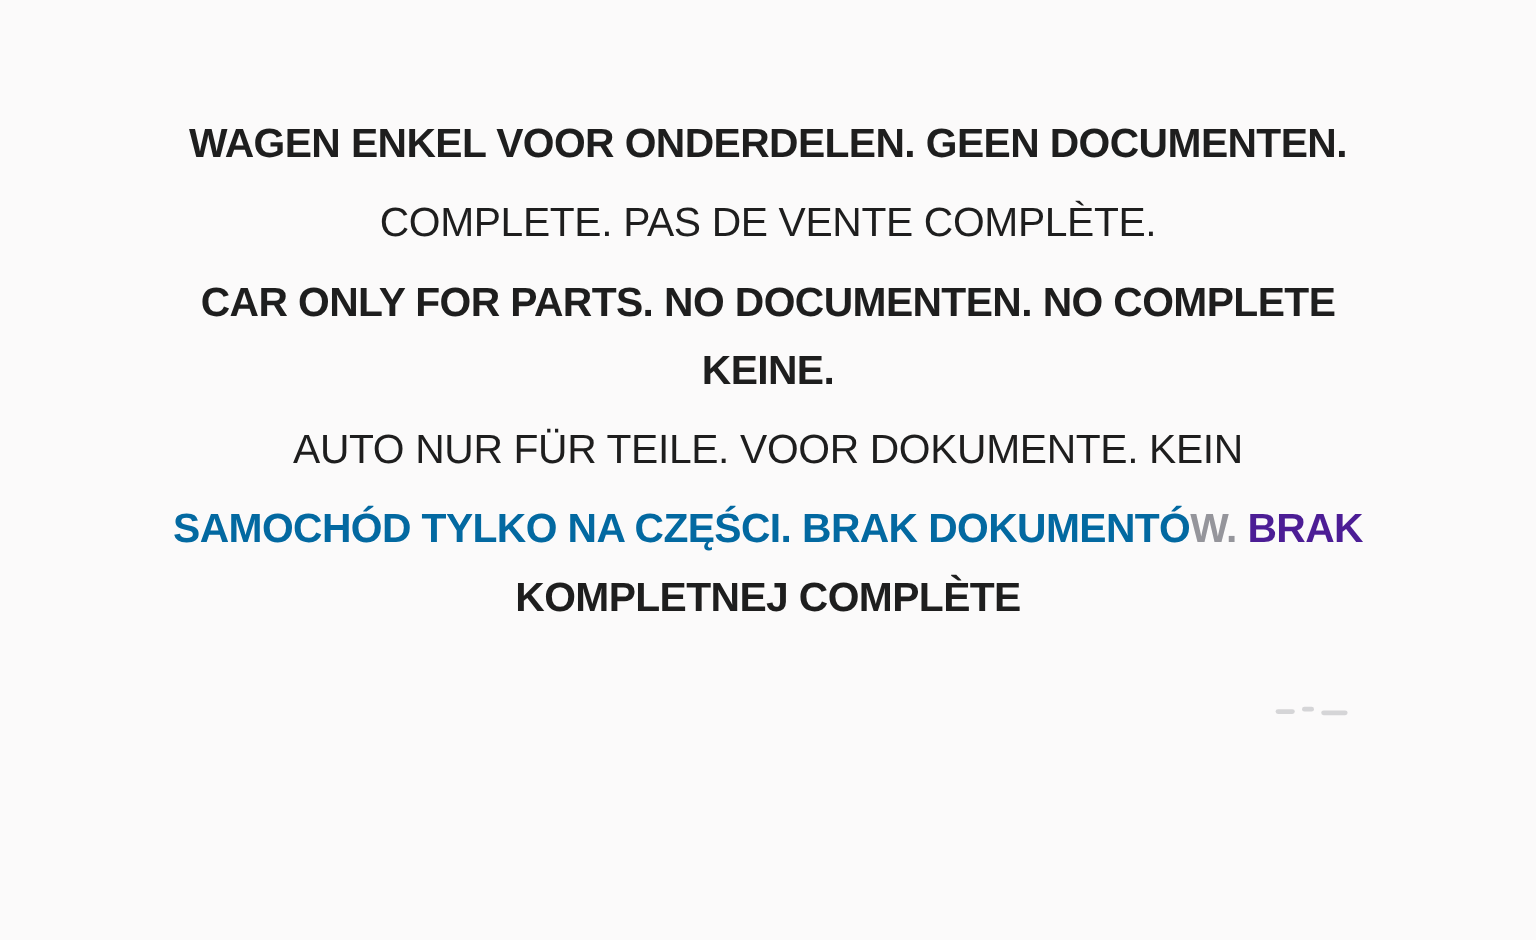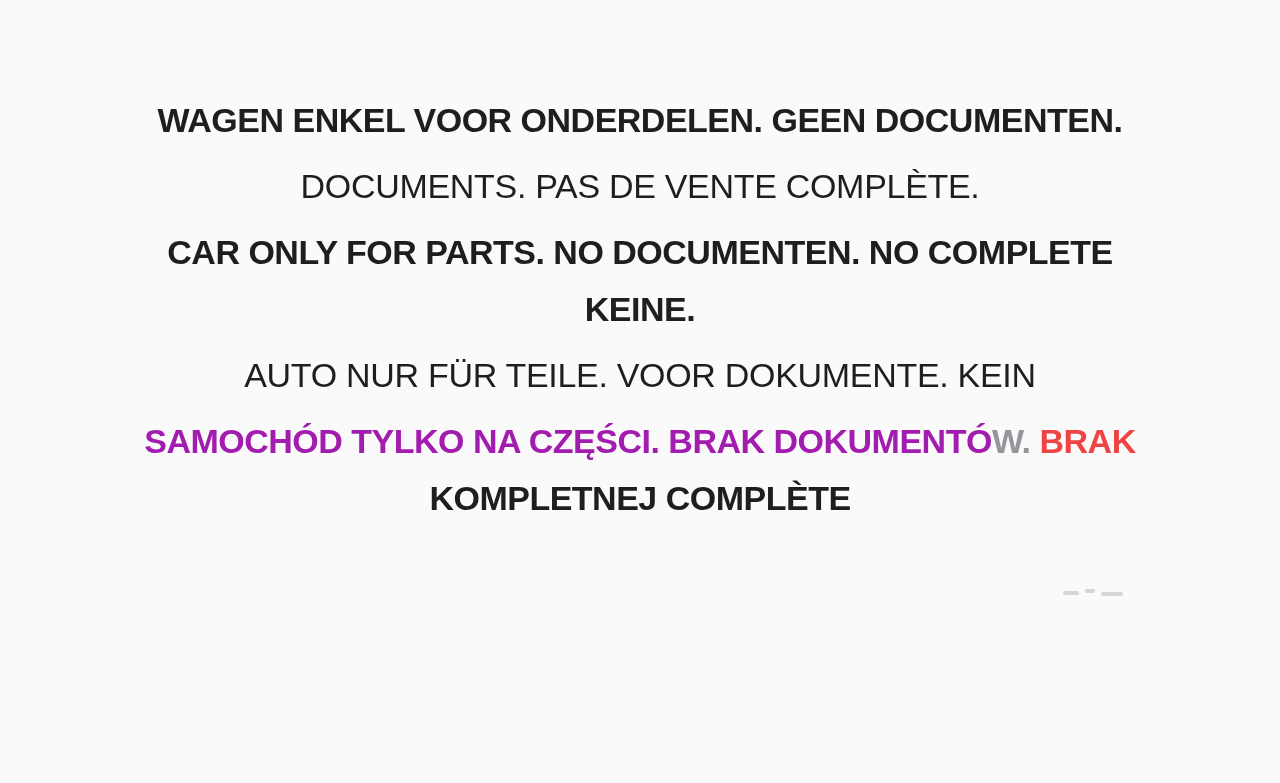--- a/index.html
+++ b/index.html
@@ -60,33 +60,33 @@
 <body>
 
 <div class="page">
   <main class="notice">
 
     <p class="para bold" lang="nl">
       <span class="line">WAGEN ENKEL VOOR ONDERDELEN. GEEN DOCUMENTEN.</span>
     </p>
 
     <p class="para" lang="fr">
-      <span class="line">DOCUMENTS. PAS DE VENTE COMPLÈTE.</span>
+      <span class="line">COMPLETE. PAS DE VENTE COMPLÈTE.</span>
     </p>
 
     <p class="para bold" lang="en">
       <span class="line">CAR ONLY FOR PARTS. NO DOCUMENTEN. NO COMPLETE</span>
       <span class="line">KEINE.</span>
     </p>
 
     <p class="para" lang="de">
       <span class="line">AUTO NUR FÜR TEILE. VOOR DOKUMENTE. KEIN</span>
     </p>
 
     <p class="para bold" lang="pl">
-      <span class="line"><span style="color: #a21caf;">SAMOCHÓD TYLKO NA CZĘŚCI. BRAK DOKUMENTÓ</span><span style="color: rgb(149, 149, 155);">W.</span><span style="color: #ef4444;"> BRAK</span></span>
+      <span class="line"><span style="color: #0369a1;">SAMOCHÓD TYLKO NA CZĘŚCI. BRAK DOKUMENTÓ</span><span style="color: rgb(149, 149, 155);">W.</span><span style="color: #4c1d95;"> BRAK</span></span>
       <span class="line">KOMPLETNEJ COMPLÈTE</span>
     </p>
 
   </main>
 
   <div class="wm-marks"><i></i><i></i><i></i></div>
 </div>
 
 </body></html>

